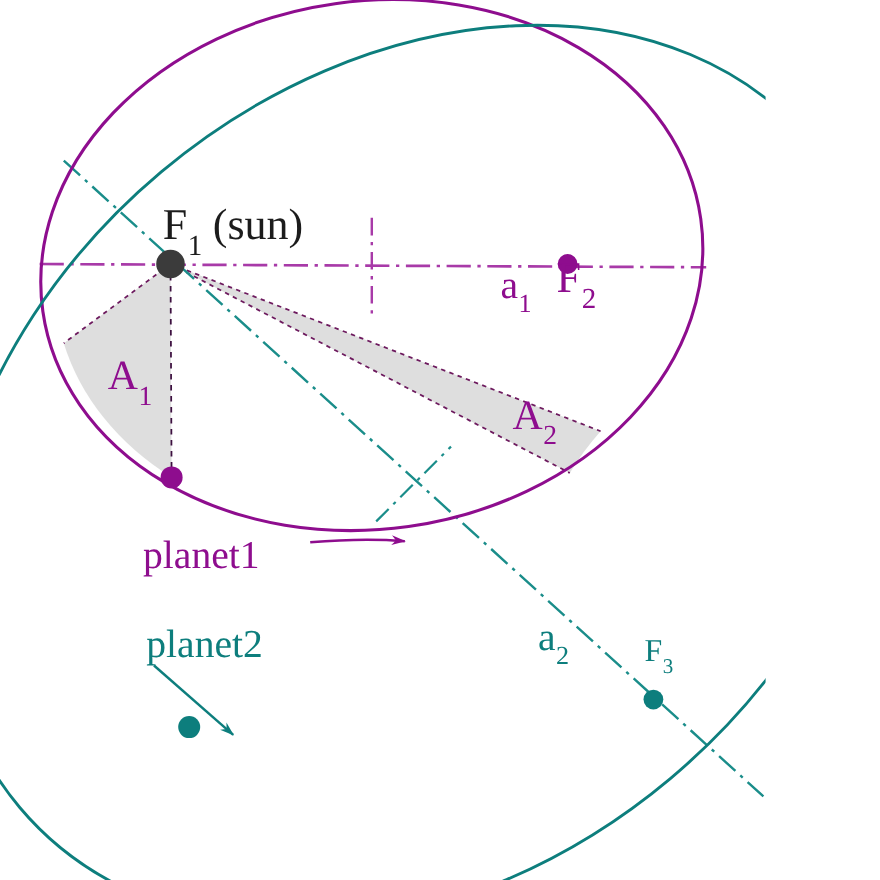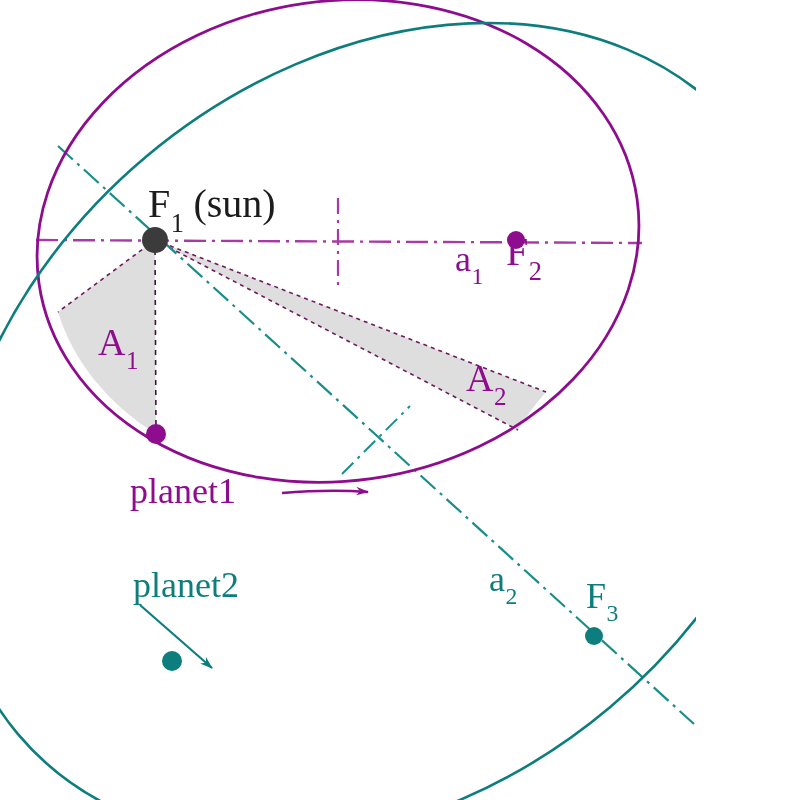--- a/index.html
+++ b/index.html
@@ -34,26 +34,26 @@
     position: relative;
     top: 0.22em;
     left: 0.02em;
   }
   .purple-text { color: #8e0d8e; }
   .teal-text   { color: #0d7e7d; }
   .dark-text   { color: #1c1c1c; }
 
   #lbl-f1     { left: 148px; top: 184px; font-size: 40px; }
   #lbl-f2     { left: 506px; top: 184px; font-size: 40px; margin-top: 48px; }
-  #lbl-f3     { left: 586px; top: 578px; font-size: 36px; }
+  #lbl-f3     { left: 586px; top: 578px; font-size: 29px; }
   #lbl-a1     { left: 455px; top: 241px; font-size: 36px; }
   #lbl-a2     { left: 489px; top: 561px; font-size: 36px; }
   #lbl-area1  { left: 98px;  top: 323px; font-size: 38px; }
   #lbl-area2  { left: 466px; top: 359px; font-size: 38px; }
-  #lbl-p1     { left: 130px; top: 473px; font-size: 36px; text-align: center; }
+  #lbl-p1     { left: 130px; top: 486px; font-size: 36px; text-align: center; }
   #lbl-p2     { left: 133px; top: 567px; font-size: 36px; }
 </style>
 </head>
 <body>
 
 <div id="stage">
 
   <svg id="diagram" viewBox="0 0 800 800">
     <defs>
       <marker id="arrowP" markerWidth="14" markerHeight="10" refX="12" refY="5" orient="auto" markerUnits="userSpaceOnUse">

